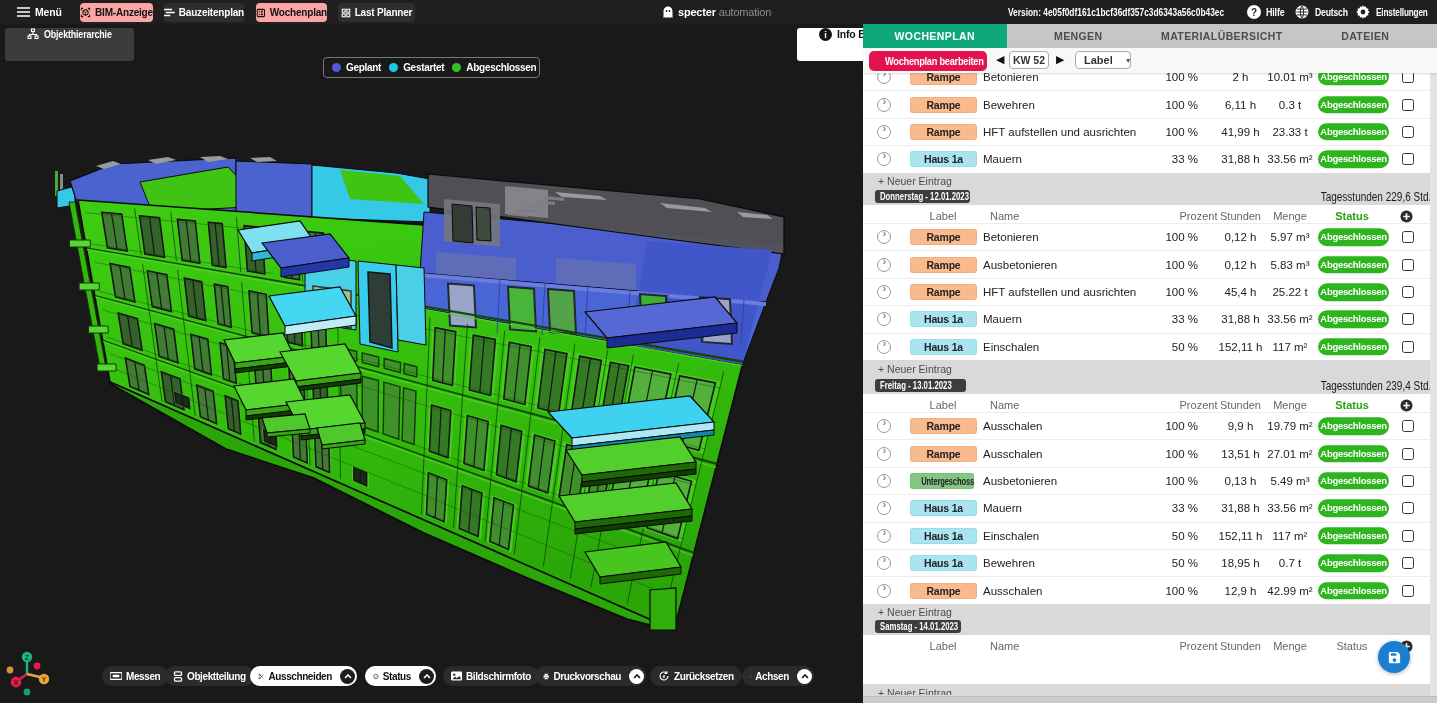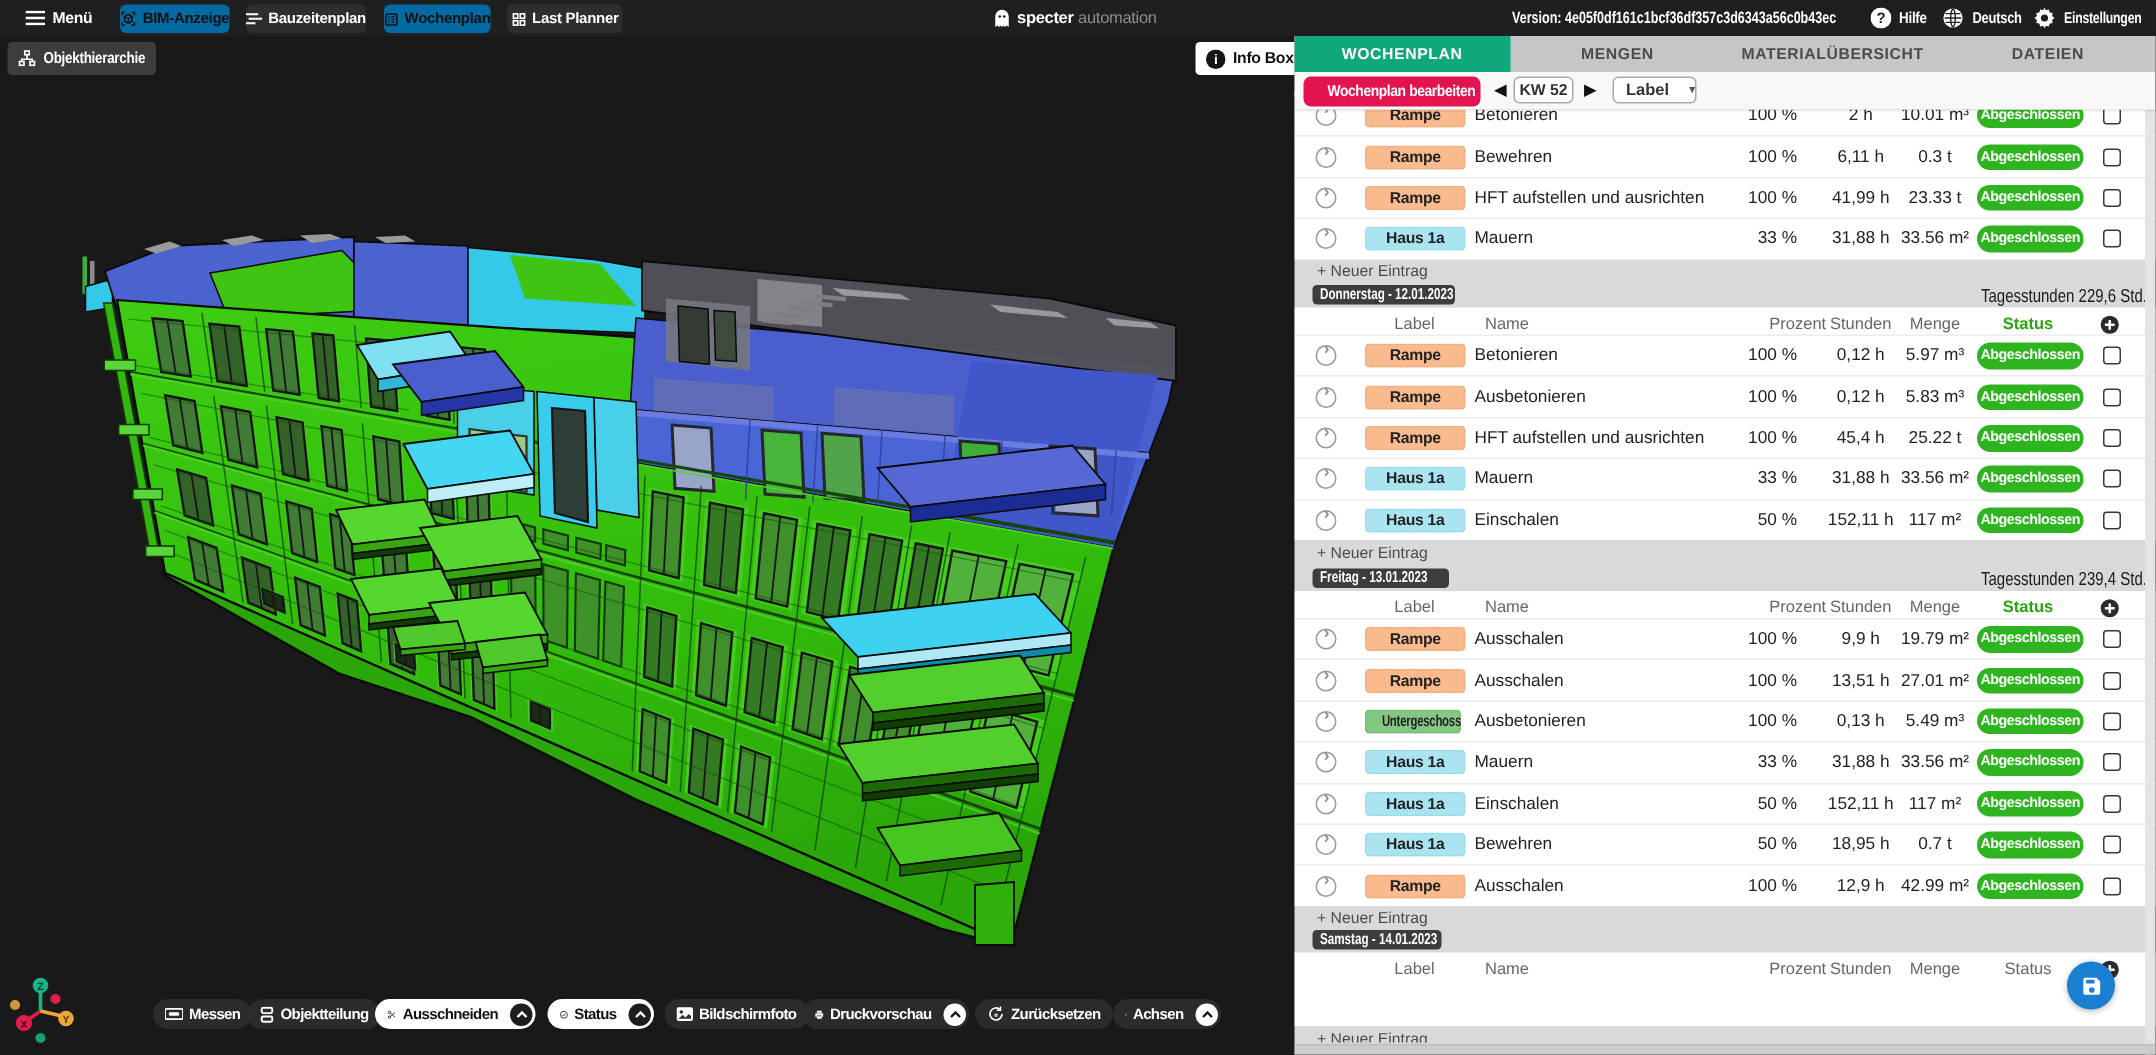--- a/index.html
+++ b/index.html
@@ -1,21 +1,21 @@
 <!DOCTYPE html>
 <html><head><meta charset="utf-8"><style>
 *{margin:0;padding:0;box-sizing:border-box}
 html,body{width:1437px;height:703px;overflow:hidden;background:#191919;font-family:"Liberation Sans",sans-serif}
 #topbar{position:absolute;left:0;top:0;width:1437px;height:24px;background:#1f1f1f;z-index:30}
 .tb{position:absolute;top:3px;height:19px;border-radius:4px;font-size:10px;letter-spacing:-.2px;font-weight:bold;display:flex;align-items:center;justify-content:center;gap:4px;white-space:nowrap}
 .tbdark{background:#2e2e2e;color:#fff}
-.tbwhite{background:#0369a1;color:#111}
+.tbwhite{background:#fca5a5;color:#111}
 .tbtxt{position:absolute;top:0;height:24px;display:flex;align-items:center;gap:5px;color:#fff;font-size:10.5px;letter-spacing:-.2px;font-weight:bold;white-space:nowrap}
 #viewport{position:absolute;left:0;top:24px;width:863px;height:679px;background:#191919;overflow:hidden}
-.vbtn{position:absolute;height:22px;border-radius:3px;font-size:10.5px;letter-spacing:-.2px;font-weight:bold;display:flex;align-items:center;gap:5px;padding:0 7px;white-space:nowrap}
+.vbtn{position:absolute;height:33px;border-radius:3px;font-size:10.5px;letter-spacing:-.2px;font-weight:bold;display:flex;align-items:flex-start;gap:5px;padding:0 22px;white-space:nowrap}
 #legend{position:absolute;left:323px;top:33px;width:217px;height:21px;border:1px solid #787878;border-radius:4px;display:flex;align-items:center;gap:5px;padding-left:8px;color:#fff;font-size:10px;letter-spacing:-.3px;font-weight:bold;background:rgba(25,25,25,.55)}
 .dot{width:9px;height:9px;border-radius:50%;display:inline-block;flex:none}
 .bb{position:absolute;top:642px;height:20px;border-radius:10px;background:#2d2d2dee;color:#fff;font-size:10px;letter-spacing:-.4px;font-weight:bold;display:flex;align-items:center;gap:4px;padding:0 8px;white-space:nowrap}
 .bbw{background:#fff;color:#111}
 .cir{width:15px;height:15px;border-radius:50%;display:inline-flex;align-items:center;justify-content:center;flex:none}
 .cirb{background:#1d1d1d}.cirw{background:#fff}
 #panel{position:absolute;left:863px;top:24px;width:574px;height:679px;background:#d9d9d9;overflow:hidden}
 #tabs{position:absolute;left:0;top:0;width:574px;height:24px;background:#c6c6c6;display:flex;z-index:10}
 .tab{width:143.5px;height:24px;display:flex;align-items:center;justify-content:center;font-size:10.5px;font-weight:bold;color:#4c4c4c;letter-spacing:.4px}
 .tabact{background:#0fa87a;color:#fff}
@@ -417,20 +417,21 @@
         <rect x="2" y="16" width="6" height="5"></rect>
         <rect x="16" y="16" width="6" height="5"></rect>
         <path d="M12 7v4M5 16v-3h14v3M12 11v2"></path>
       </svg>
       <span style="display:inline-block;transform:scaleX(.85);transform-origin:0 50%;margin-right:-12px">Objekthierarchie</span>
     </div>
 <div class="vbtn" style="left:797px;top:4px;background:#fff;color:#111"><svg width="13" height="13" viewBox="0 0 14 14">
         <circle cx="7" cy="7" r="7" fill="#151515"></circle>
         <text x="7" y="10.6" font-size="10" font-weight="bold" text-anchor="middle" fill="#fff">i</text>
       </svg>Info Box</div>
+<div id="legend"><span class="dot" style="background:#5457dd"></span>Geplant<span class="dot" style="background:#19c8e6;margin-left:3px"></span>Gestartet<span class="dot" style="background:#2fc227;margin-left:3px"></span>Abgeschlossen</div>
 <svg width="70" height="80" viewBox="0 0 70 80" style="position:absolute;left:0;top:600px">
 <path d="M27 50L27 35" stroke="#15b585" stroke-width="2.4"></path>
 <path d="M27 50L17 57" stroke="#e11d48" stroke-width="2.4"></path>
 <path d="M27 50L44 54" stroke="#eaa73a" stroke-width="2.4"></path>
 <circle cx="27" cy="33" r="5.2" fill="#15b585"></circle>
       <text x="27" y="36" font-size="7" font-weight="bold" text-anchor="middle" fill="#103b2d">Z</text>
 <circle cx="16" cy="58" r="5.4" fill="#e11d48"></circle>
       <text x="16" y="61" font-size="7" font-weight="bold" text-anchor="middle" fill="#4b0a1a">X</text>
 <circle cx="44" cy="55" r="5.2" fill="#eaa73a"></circle>
       <text x="44" y="58" font-size="7" font-weight="bold" text-anchor="middle" fill="#5a3c0a">Y</text>

